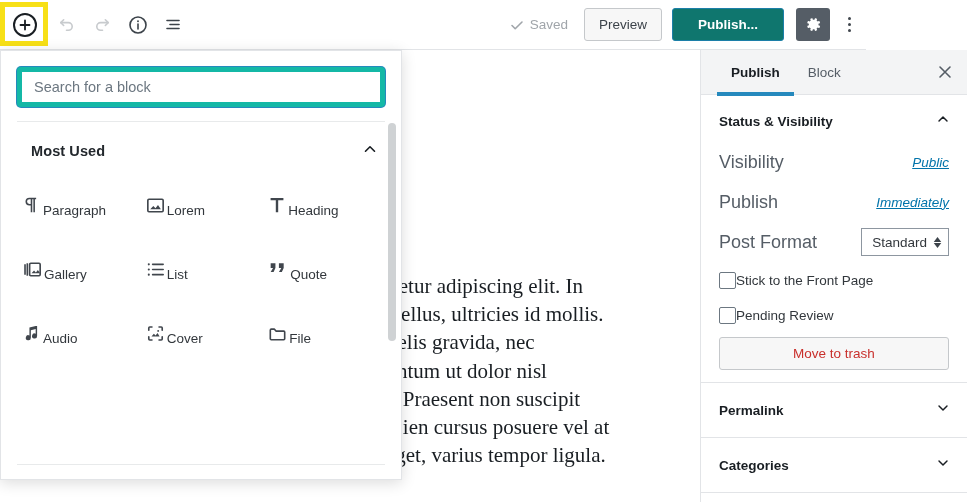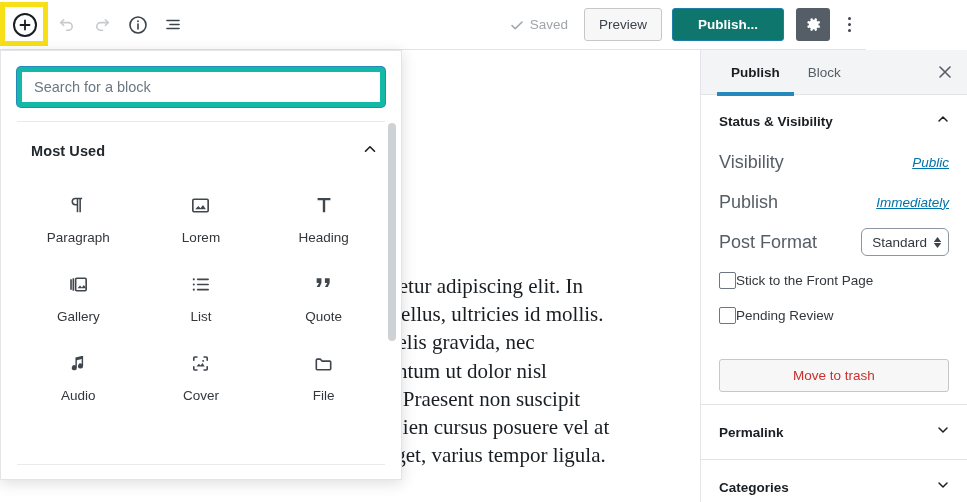--- a/index.html
+++ b/index.html
@@ -105,21 +105,21 @@
     display: flex; align-items: center; justify-content: space-between;
     padding: 18px 22px 6px 30px; cursor: pointer;
   }
   .section-title { font-size: 14.5px; font-weight: bold; color: #23282d; letter-spacing: .1px; }
 
   .block-grid {
     display: grid; grid-template-columns: repeat(3, 1fr);
     padding: 8px 16px 0 16px;
   }
   .block-item {
-    display: flex; flex-direction: column; align-items: center; justify-content: flex-start;
+    display: flex; flex-direction: row; align-items: center; justify-content: flex-start;
     padding: 14px 4px 10px 4px; cursor: pointer; border-radius: 4px;
   }
   .block-item .bi-icon {
     height: 30px; display: flex; align-items: center; justify-content: center;
     color: #40464d; margin-bottom: 10px;
   }
   .block-item .bi-label { font-size: 13.5px; color: #32373c; }
 
   .pop-footer-divider {
     position: absolute; left: 16px; right: 16px; bottom: 14px; height: 1px; background: #e8eaeb;
@@ -157,34 +157,34 @@
 
   .row {
     display: flex; align-items: center; justify-content: space-between;
     min-height: 34px; margin-bottom: 6px;
   }
   .row-label { font-size: 18px; color: #555d66; }
   .row-link { font-size: 13.5px; color: #0073aa; text-decoration: underline; cursor: pointer; font-style: italic; }
 
   .sel {
     height: 28px; min-width: 80px; padding: 0 6px 0 10px;
-    border: 1px solid #8d96a0; border-radius: 6px; background: #fff;
+    border: 1px solid #8d96a0; border-radius: 0; background: #fff;
     display: flex; align-items: center; gap: 6px;
     font-size: 13.5px; color: #32373c; cursor: pointer;
   }
   .sel-arrows { display: flex; flex-direction: column; align-items: center; gap: 1px; color: #3c434a; }
 
   .check-row { display: flex; align-items: center; min-height: 30px; margin-bottom: 5px; cursor: pointer; }
   .checkbox {
     width: 17px; height: 17px; border: 1px solid #6c7781; border-radius: 2px; background: #fff;
   }
   .check-label { font-size: 13.5px; color: #32373c; }
 
   .trash-btn {
-    width: 100%; height: 33px; margin-top: 24px;
+    width: 100%; height: 33px; margin-top: 2px;
     border: 1px solid #c5c8cb; border-radius: 3px; background: #f7f7f7;
     color: #c9302c; font-size: 13.5px; cursor: pointer;
   }
   .panel-sep { height: 1px; background: #e2e4e7; }
   .panel-collapsed { display: flex; align-items: center; justify-content: space-between; padding: 17px 16px 17px 18px; cursor: pointer; }
 </style>
 </head>
 <body>
 
 <div id="app">

